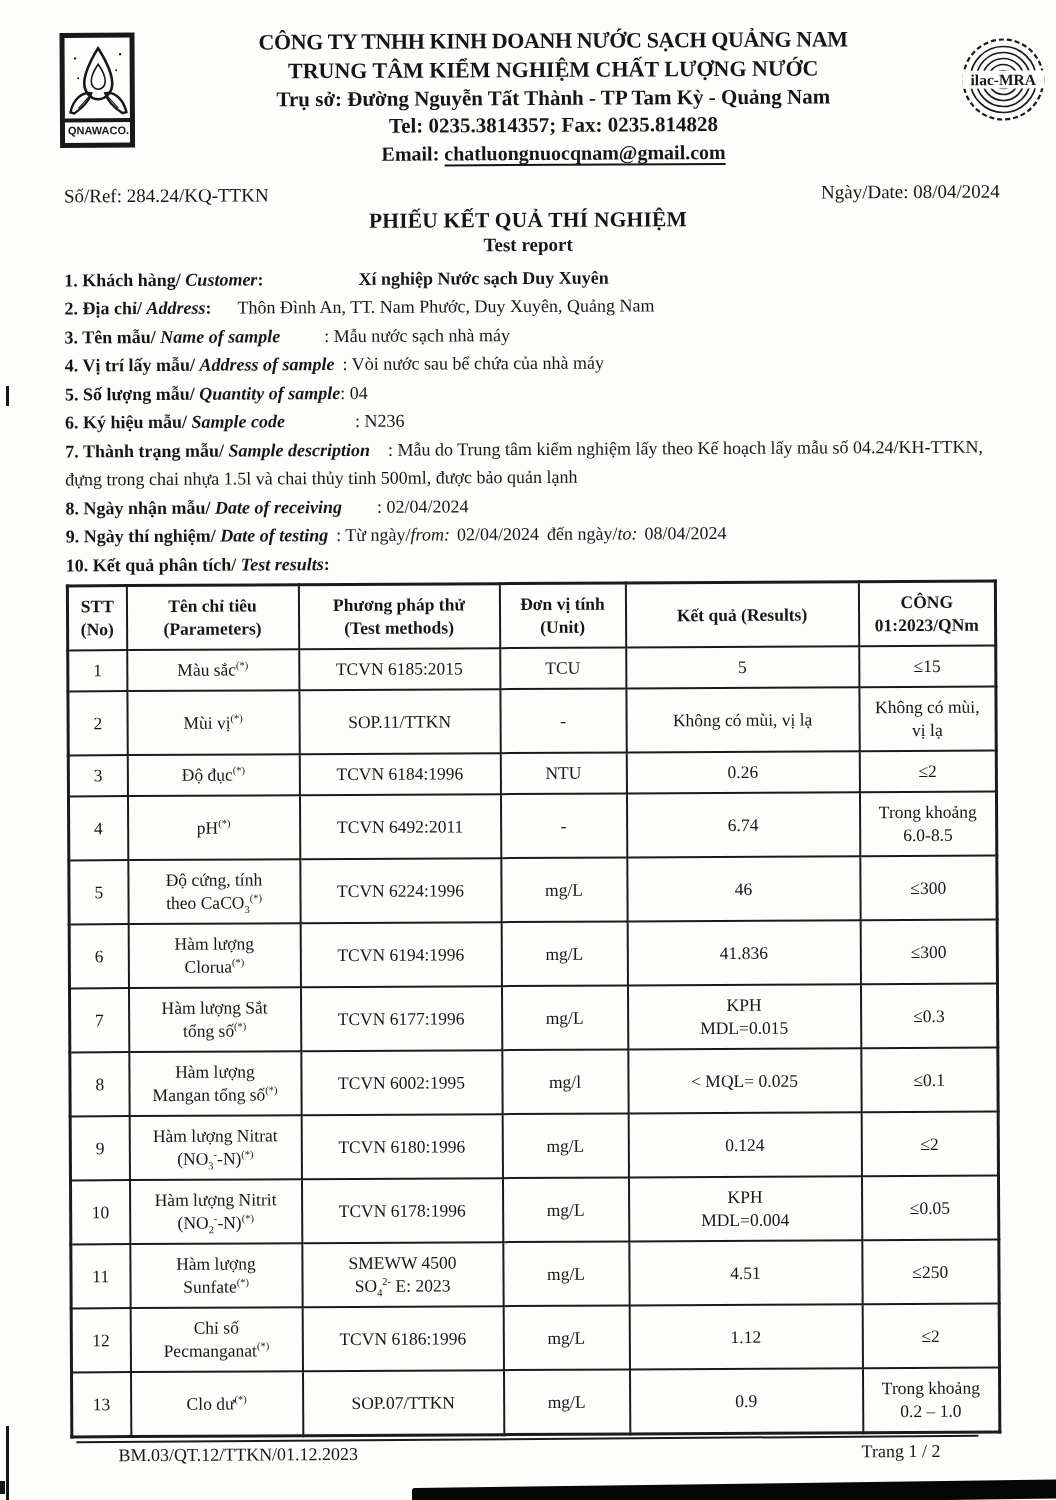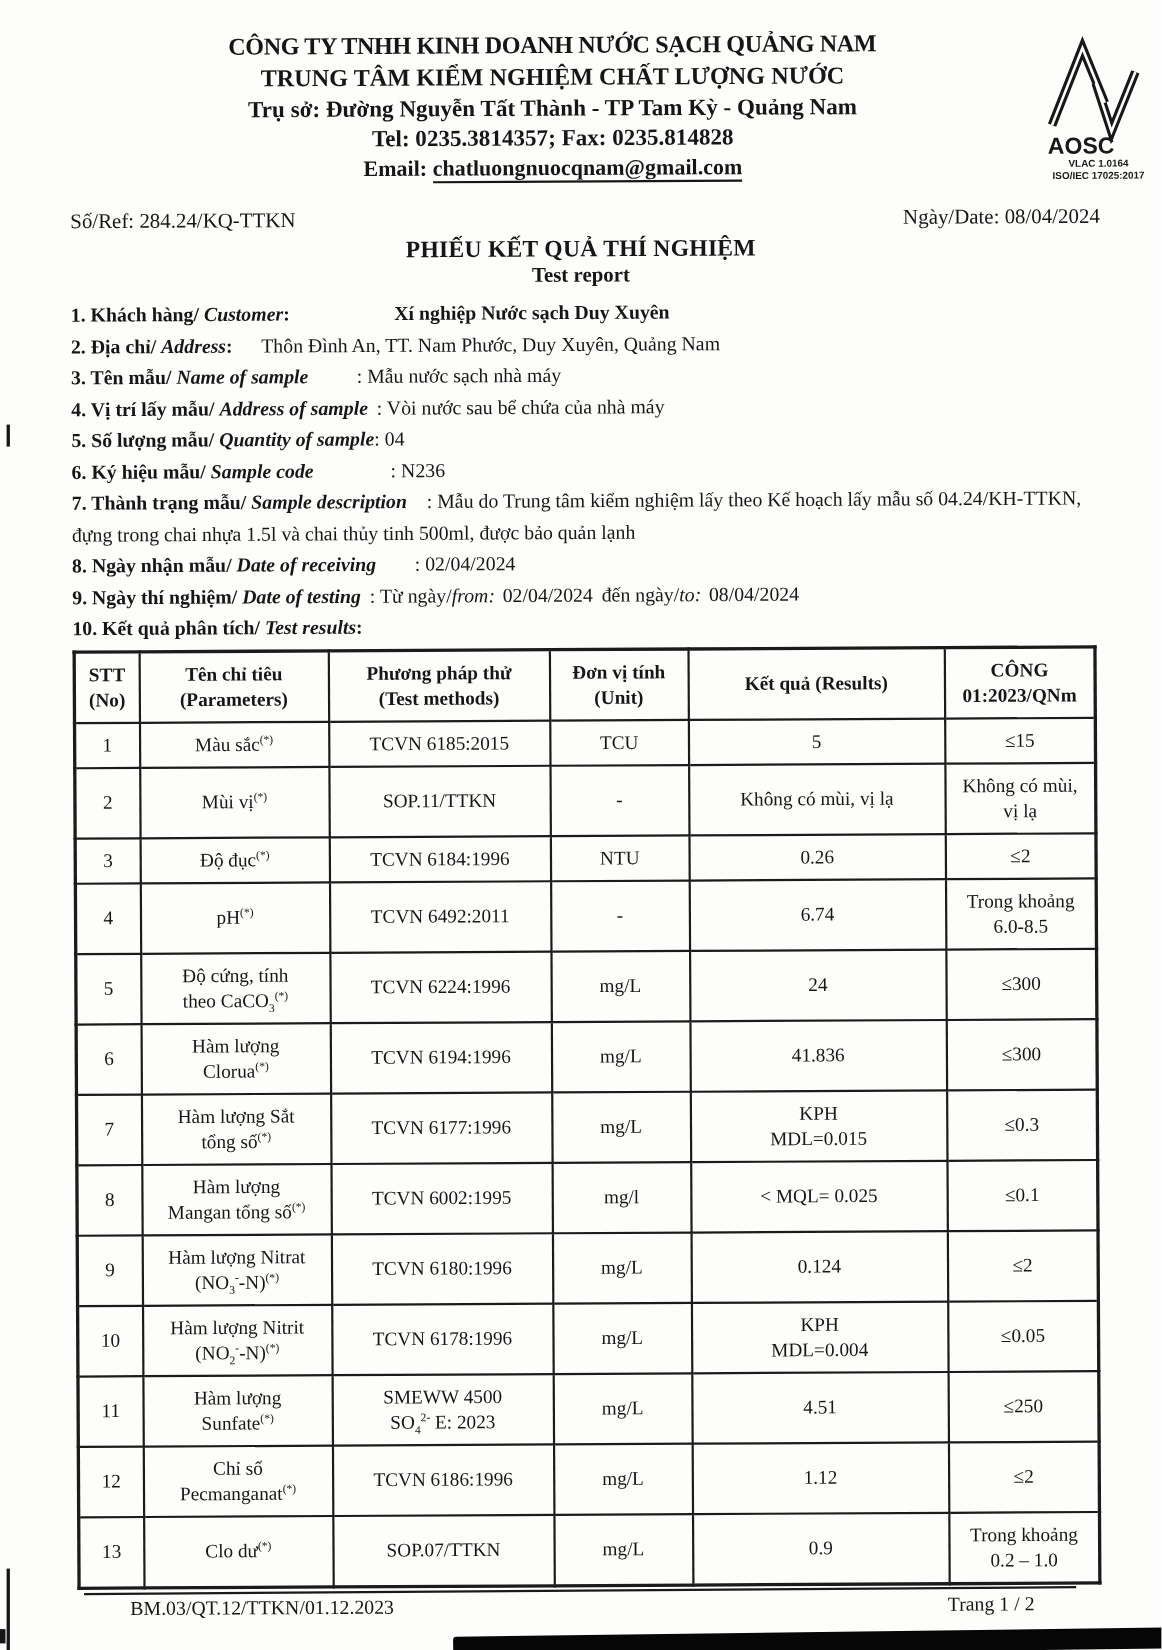--- a/index.html
+++ b/index.html
@@ -53,42 +53,60 @@
   .art-l2{position:absolute;left:6px;top:1426px;width:3px;height:74px;background:#161616;}
   .art-dot{position:absolute;left:0;top:1481px;width:5px;height:13px;background:#161616;}
 </style>
 </head>
 <body>
 
 <div class="page">
   <div class="doc">
 
     <div class="header">
+      <div class="logo-left">
+        <svg width="82" height="120" viewBox="0 0 80 120">
+          <rect x="4" y="5" width="70" height="110" fill="none" stroke="#181818" stroke-width="5"></rect>
+          <path d="M40 18 C40 18 26 39 26 53 A14 16 0 0 0 54 53 C54 39 40 18 40 18 Z" fill="none" stroke="#181818" stroke-width="2.6"></path>
+          <path d="M40 34 C40 34 33 44 33 51 A7 8 0 0 0 47 51 C47 44 40 34 40 34 Z" fill="none" stroke="#181818" stroke-width="1.6"></path>
+          <path d="M12 82 C15 69 24 61 33 63 C31 70 25 77 16 83 Z" fill="none" stroke="#181818" stroke-width="2.4"></path>
+          <path d="M68 82 C65 69 56 61 47 63 C49 70 55 77 64 83 Z" fill="none" stroke="#181818" stroke-width="2.4"></path>
+          <line x1="31" y1="66" x2="20" y2="78" stroke="#181818" stroke-width="1.2"></line>
+          <line x1="49" y1="66" x2="60" y2="78" stroke="#181818" stroke-width="1.2"></line>
+          <circle cx="17" cy="28" r="1.2" fill="#181818"></circle>
+            <circle cx="62" cy="24" r="1.2" fill="#181818"></circle>
+          <circle cx="58" cy="40" r="1" fill="#181818"></circle>
+            <circle cx="20" cy="48" r="1" fill="#181818"></circle>
+          <rect x="4" y="88" width="70" height="4" fill="#181818"></rect>
+          <text x="40" y="104" text-anchor="middle" font-family="Liberation Sans, sans-serif" font-size="11" font-weight="bold" fill="#181818">QNAWACO.</text>
+        </svg>
+      </div>
 
       <div class="header-center">
         <div class="h1">CÔNG TY TNHH KINH DOANH NƯỚC SẠCH QUẢNG NAM</div>
         <div class="h2">TRUNG TÂM KIỂM NGHIỆM CHẤT LƯỢNG NƯỚC</div>
         <div class="h3">Trụ sở: Đường Nguyễn Tất Thành - TP Tam Kỳ -  Quảng Nam</div>
         <div class="h4">Tel: 0235.3814357; Fax: 0235.814828</div>
         <div class="h5"><span>Email:</span>
           <span class="email">chatluongnuocqnam@gmail.com</span></div>
       </div>
 
       <div class="header-logos">
         <span>
-          <svg width="102" height="136" viewBox="0 0 100 136">
-            <g fill="none" stroke="#181818" stroke-linejoin="miter">
-              <path d="M10 84 L38 14 L58 64" stroke-width="8"></path>
-              <path d="M50 46 L64 90 L86 36" stroke-width="8"></path>
-              <path d="M10 84 L38 14 L58 64" stroke="#fdfdfb" stroke-width="2.4"></path>
-              <path d="M50 46 L64 90 L86 36" stroke="#fdfdfb" stroke-width="2.4"></path>
+          <svg width="88" height="104" viewBox="0 0 86 104">
+            <g stroke="#181818" fill="none">
+              <circle cx="43" cy="50" r="40" stroke-width="2.2" stroke-dasharray="5 3"></circle>
+              <circle cx="43" cy="50" r="33" stroke-width="1.7"></circle>
+              <circle cx="43" cy="50" r="27" stroke-width="1.7"></circle>
+              <circle cx="43" cy="50" r="21" stroke-width="1.7"></circle>
+              <circle cx="43" cy="50" r="15" stroke-width="1.7"></circle>
+              <circle cx="43" cy="50" r="9" stroke-width="1.7"></circle>
             </g>
-            <text x="6" y="110" font-family="Liberation Sans, sans-serif" font-size="21" font-weight="bold" fill="#181818">AOSC</text>
-            <text x="52" y="122" text-anchor="middle" font-family="Liberation Sans, sans-serif" font-size="9" font-weight="bold" fill="#181818">VLAC 1.0164</text>
-            <text x="52" y="133" text-anchor="middle" font-family="Liberation Sans, sans-serif" font-size="9" font-weight="bold" fill="#181818">ISO/IEC 17025:2017</text>
+            <rect x="2" y="41" width="82" height="18" fill="#fdfdfb"></rect>
+            <text x="43" y="55.5" text-anchor="middle" font-family="Liberation Serif, serif" font-size="15.5" font-weight="bold" fill="#181818">ilac-MRA</text>
           </svg>
         </span>
       </div>
     </div>
 
     <div class="refline">
       <span>Số/Ref: 284.24/KQ-TTKN</span>
       <span>Ngày/Date: 08/04/2024</span>
     </div>
 
@@ -183,21 +201,21 @@
             <td><span>TCVN 6492:2011</span></td>
             <td><span>-</span></td>
             <td><span>6.74</span></td>
             <td><span>Trong khoảng</span><br><span>6.0-8.5</span></td>
           </tr>
           <tr>
             <td><span>5</span></td>
             <td><span>Độ cứng, tính</span><br><span>theo CaCO</span><sub>3</sub><sup>(*)</sup></td>
             <td><span>TCVN 6224:1996</span></td>
             <td><span>mg/L</span></td>
-            <td><span>24</span></td>
+            <td><span>46</span></td>
             <td><span>≤300</span></td>
           </tr>
           <tr>
             <td><span>6</span></td>
             <td><span>Hàm lượng</span><br><span>Clorua</span><sup>(*)</sup></td>
             <td><span>TCVN 6194:1996</span></td>
             <td><span>mg/L</span></td>
             <td><span>41.836</span></td>
             <td><span>≤300</span></td>
           </tr>

